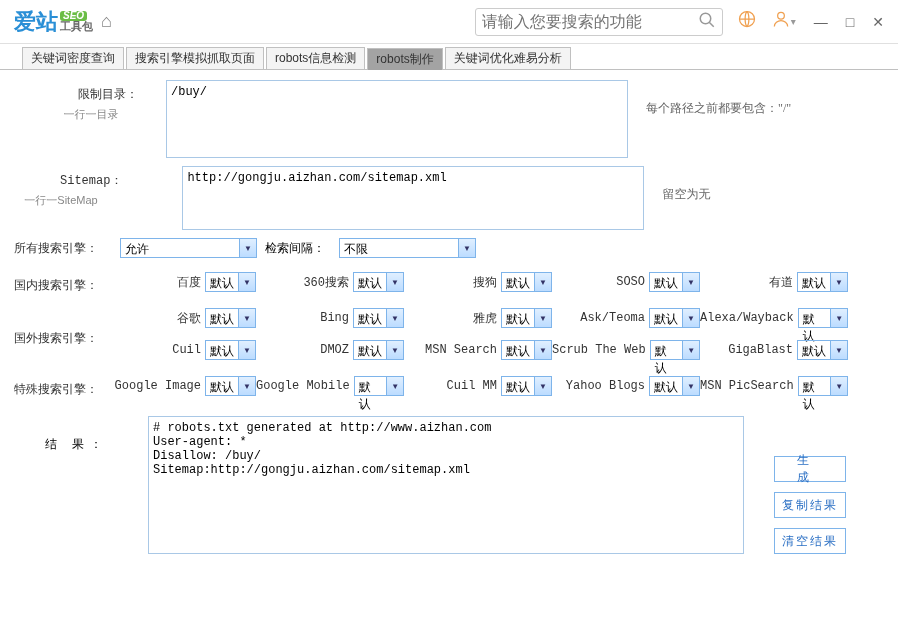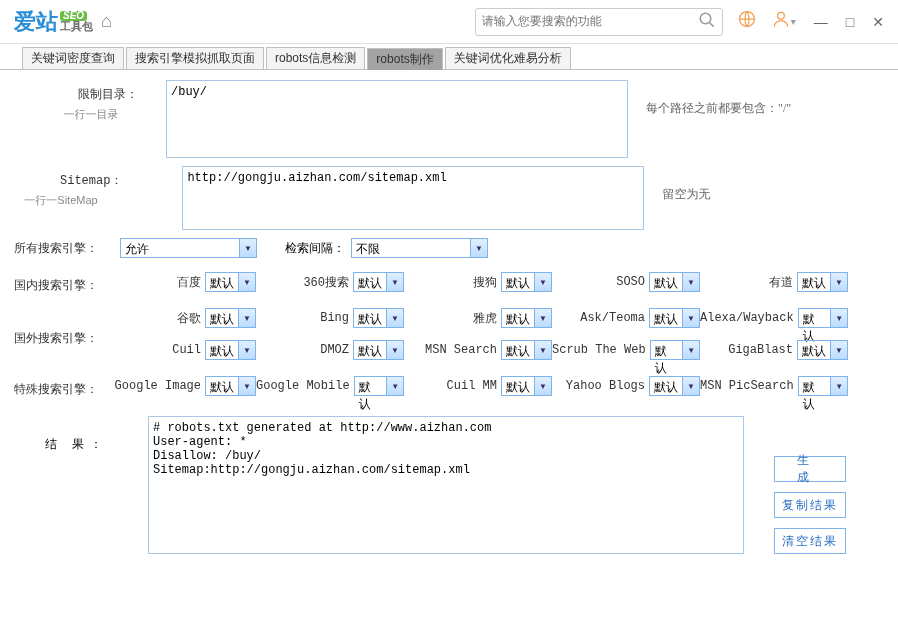--- a/index.html
+++ b/index.html
@@ -3,21 +3,21 @@
   <meta charset="utf-8">
   <style>
     * { box-sizing: border-box; margin: 0; padding: 0; }
     body { font-family: "Microsoft YaHei", SimSun, Arial, sans-serif; font-size: 12px; background: #fff; width: 898px; height: 642px; overflow: hidden; position: relative; }
     .titlebar { display: flex; align-items: center; padding: 8px 14px; height: 44px; border-bottom: 1px solid #e0e0e0; gap: 0; }
     .logo { font-size: 22px; font-weight: bold; color: #2a8fd6; display: flex; align-items: center; gap: 2px; }
     .logo-seo { background: #6abd45; color: #fff; font-size: 10px; padding: 0 3px; border-radius: 3px; font-style: italic; }
     .logo-sub { font-size: 11px; color: #666; }
     .home-icon { color: #888; font-size: 18px; margin-left: 8px; cursor: pointer; }
     .search-wrap { margin-left: auto; display: flex; align-items: center; border: 1px solid #ccc; border-radius: 3px; width: 248px; height: 28px; padding: 0 6px; }
-    .search-input { border: none; outline: none; flex: 1; font-size: 12px; color: #888; font-family: Liberation Mono, monospace; }
+    .search-input { border: none; outline: none; flex: 1; font-size: 16px; color: #888; }
     .search-btn { color: #999; font-size: 16px; cursor: pointer; }
     .tb-icon { color: #f0a050; font-size: 18px; margin-left: 14px; cursor: pointer; }
     .tb-icon.user { color: #f0a050; }
     .chev { color: #999; font-size: 10px; }
     .win-controls { display: flex; gap: 18px; margin-left: 18px; color: #666; font-size: 14px; }
     .win-controls span { cursor: pointer; }
     .tabs { display: flex; border-bottom: 1px solid #c0c0c0; padding-left: 22px; height: 26px; align-items: flex-end; }
     .tab { border: 1px solid #c0c0c0; border-bottom: none; padding: 2px 8px; margin-right: 2px; background: #f4f4f4; cursor: pointer; font-size: 12px; color: #333; }
     .tab.active { background: #a3a3a3; position: relative; top: 1px; }
     .content { padding: 10px 14px; }
@@ -27,21 +27,21 @@
     textarea { border: 1px solid #a9c8e6; font-family: "Courier New", SimSun, monospace; font-size: 12px; padding: 4px; resize: none; width: 462px; height: 78px; overflow-y: scroll; }
     .ta-small { height: 64px; }
     .hint { margin-left: 18px; color: #666; font-size: 12px; padding-top: 20px; font-family: SimSun, serif; }
     .selrow { display: flex; align-items: center; margin: 6px 0 14px 0; flex-wrap: wrap; }
     .selrow .lbl { width: 94px; text-align: left; color: #333; font-family: SimSun, serif; }
     .engine-row { display: flex; align-items: center; margin: 10px 0; flex-wrap: nowrap; }
     .engine-row .hlabel { width: 94px; text-align: left; color: #333; font-family: SimSun, serif; }
     .engine-grid { display: flex; flex-wrap: wrap; flex: 1; gap: 0; }
     .engine-item { display: flex; align-items: center; justify-content: flex-end; width: 148px; margin-bottom: 6px; }
     .engine-item .elbl { font-family: "Courier New", SimSun, monospace; color: #333; margin-right: 4px; font-size: 12px; white-space: nowrap; }
-    .spacer-label { width: 68px; text-align: right; margin-left: 20px; font-family: SimSun, serif; }
+    .spacer-label { width: 68px; margin-left: 8px; font-family: SimSun, serif; }
     .result-row { display: flex; align-items: flex-start; margin-top: 14px; }
     .result-label { width: 94px; text-align: right; padding-top: 20px; font-family: SimSun, serif; letter-spacing: 6px; }
     .result-ta { width: 596px; height: 138px; }
     .btn-col { display: flex; flex-direction: column; gap: 10px; margin-left: 30px; margin-top: 40px; }
     .btn { width: 72px; height: 26px; border: 1px solid #7eb4ea; background: #fff; color: #2a6fc4; cursor: pointer; font-size: 12px; display: flex; align-items: center; justify-content: center; letter-spacing: 2px; }
     .btn.primary { letter-spacing: 8px; padding-left: 22px; }
     .selcombo { display: inline-flex; align-items: stretch; border: 1px solid #7eb4ea; height: 20px; }
     .selcombo .sval { padding: 2px 4px; font-size: 12px; min-width: 26px; font-family: SimSun, serif; }
     .selcombo .sbtn { width: 17px; background: linear-gradient(#e0efff,#bcdcff); border-left: 1px solid #7eb4ea; display: flex; align-items: center; justify-content: center; color: #336; font-size: 8px; cursor: pointer; }
     .selcombo.wide .sval { min-width: 118px; }

